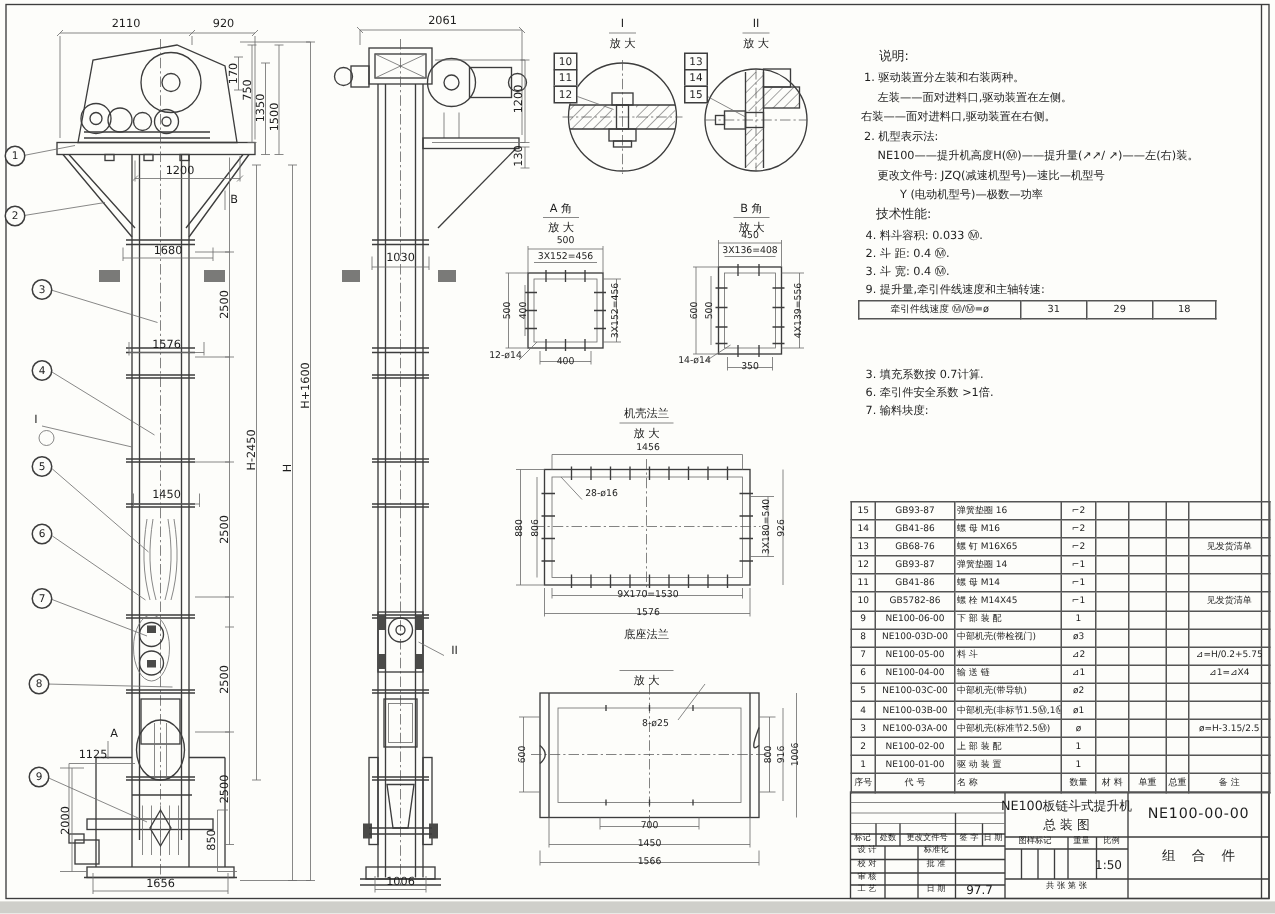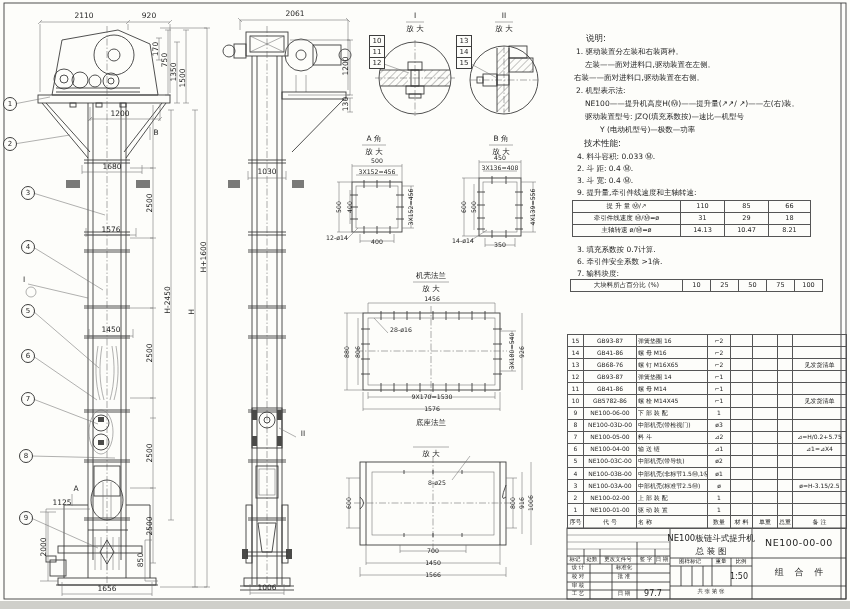--- a/index.html
+++ b/index.html
@@ -375,78 +375,58 @@
 <span class="dim s" style="left:433px;top:551px">700</span>
 <span class="dim s" style="left:433px;top:563px">1450</span>
 <span class="dim s" style="left:433px;top:575px">1566</span>
 
 <span class="note h" style="left:586px;top:34px">说明:</span>
 <span class="note" style="left:576px;top:48px">1. 驱动装置分左装和右装两种。</span>
 <span class="note" style="left:585px;top:61px">左装——面对进料口,驱动装置在左侧。</span>
 <span class="note" style="left:574px;top:74px">右装——面对进料口,驱动装置在右侧。</span>
 <span class="note" style="left:576px;top:87px">2. 机型表示法:</span>
 <span class="note" style="left:585px;top:100px">NE100——提升机高度H(Ⓜ)——提升量(↗↗/ ↗)——左(右)装。</span>
-<span class="note" style="left:585px;top:113px">驱动装置型号: JZQ(填充系数按)—速比—机型号</span>
+<span class="note" style="left:585px;top:113px">更改文件号: JZQ(减速机型号)—速比—机型号</span>
 <span class="note" style="left:600px;top:126px">Y (电动机型号)—极数—功率</span>
 <span class="note h" style="left:584px;top:139px">技术性能:</span>
 <span class="note" style="left:577px;top:153px">4. 料斗容积: 0.033 Ⓜ.</span>
 <span class="note" style="left:577px;top:165px">2. 斗   距: 0.4 Ⓜ.</span>
 <span class="note" style="left:577px;top:177px">3. 斗   宽: 0.4 Ⓜ.</span>
 <span class="note" style="left:577px;top:189px">9. 提升量,牵引件线速度和主轴转速:</span>
 <span class="note" style="left:577px;top:246px">3. 填充系数按 0.7计算.</span>
 <span class="note" style="left:577px;top:258px">6. 牵引件安全系数 &gt;1倍.</span>
 <span class="note" style="left:577px;top:270px">7. 输料块度:</span>
 
 <table class="grid" id="tech1" style="left:572px;top:200px;width:238px">
   <colgroup>
       <col style="width:108px">
       <col style="width:44px">
       <col style="width:44px">
       <col style="width:42px">
     </colgroup>
   <tbody>
       <tr>
-        <td>提 升 量  Ⓜ/↗</td>
-        <td>110</td>
-        <td>85</td>
-        <td>66</td>
-      </tr>
-      <tr>
         <td>牵引件线速度 Ⓜ/Ⓜ=ø</td>
         <td>31</td>
         <td>29</td>
         <td>18</td>
-      </tr>
-      <tr>
-        <td>主轴转速 ø/Ⓜ=ø</td>
-        <td>14.13</td>
-        <td>10.47</td>
-        <td>8.21</td>
       </tr>
     </tbody>
 </table>
 
 <table class="grid" id="tech2" style="left:570px;top:279px;width:252px">
   <colgroup>
       <col style="width:112px">
       <col style="width:28px">
       <col style="width:28px">
       <col style="width:28px">
       <col style="width:28px">
       <col style="width:28px">
     </colgroup>
   <tbody>
-      <tr>
-        <td>大块料所占百分比 (%)</td>
-        <td>10</td>
-        <td>25</td>
-        <td>50</td>
-        <td>75</td>
-        <td>100</td>
-      </tr>
     </tbody>
 </table>
 
 <table class="grid" id="bom" style="left:567px;top:334px;width:279px">
   <colgroup>
       <col style="width:16px">
       <col style="width:53px">
       <col style="width:71px">
       <col style="width:23px">
       <col style="width:22px">

